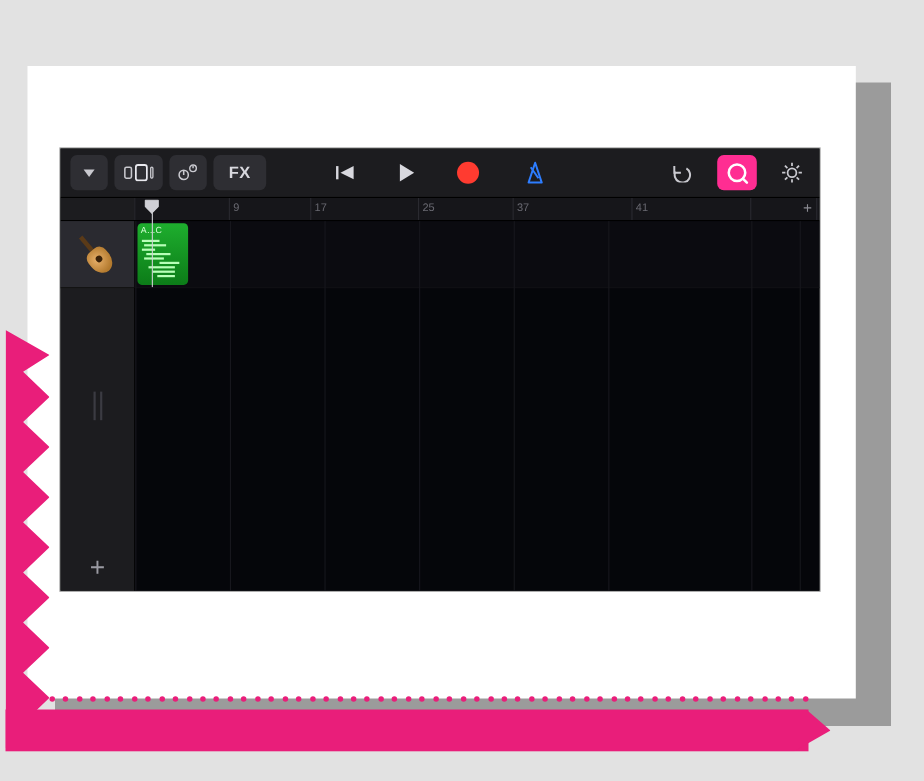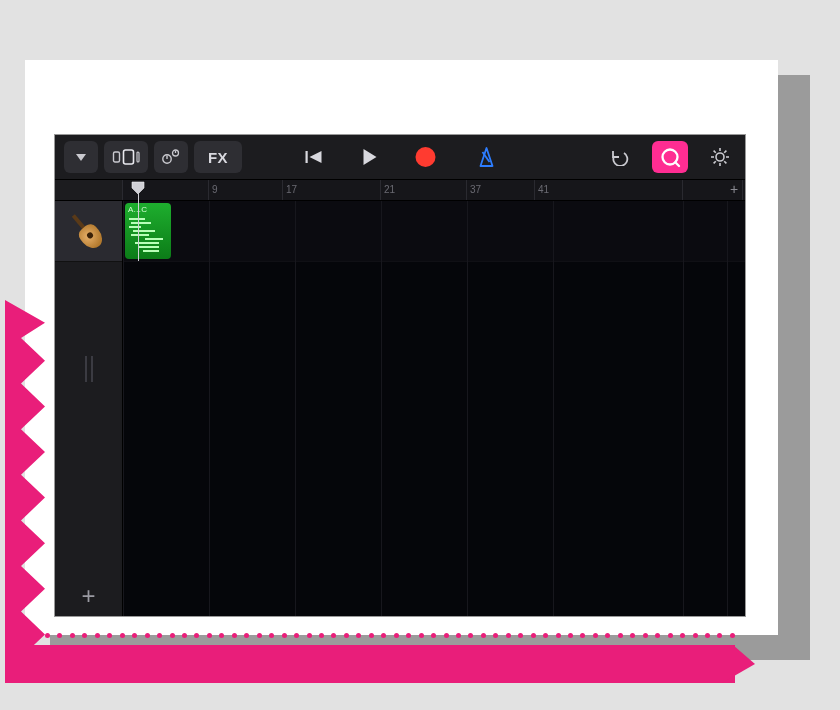--- a/index.html
+++ b/index.html
@@ -86,21 +86,21 @@
     clip-path: polygon(0 0, 60% 0, 100% 50%, 40% 100%, 0 100%);
     z-index: 5;
   }
 
   
   .app {
     position: absolute;
     top: 135px;
     left: 55px;
     width: 690px;
-    height: 481px;
+    height: 402px;
     background: #05060a;
     box-shadow: 0 0 0 1px rgba(0,0,0,.4);
     z-index: 20;
     overflow: hidden;
   }
   .toolbar {
     height: 44px;
     width: 100%;
     background: #1c1c1f;
     display: flex;
@@ -506,23 +506,23 @@
       </div>
     </div>
 
     <div class="ruler">
       <div class="ruler-spacer"></div>
       <div class="ruler-ticks" id="rulerTicks">
         <div class="add-bar-btn">+</div>
       <div class="ruler-tick" style="left: 0px;"></div>
           <div class="ruler-tick" style="left: 86px;">9</div>
           <div class="ruler-tick" style="left: 160px;">17</div>
-          <div class="ruler-tick" style="left: 258px;">21</div>
+          <div class="ruler-tick" style="left: 258px;">25</div>
           <div class="ruler-tick" style="left: 344px;">37</div>
-          <div class="ruler-tick" style="left: 412px;">41</div>
+          <div class="ruler-tick" style="left: 452px;">41</div>
           <div class="ruler-tick" style="left: 560px;"></div>
           <div class="ruler-tick" style="left: 620px; font-style: italic;">57</div>
         </div>
     </div>
 
     <div class="tracks-area">
       <div class="track-heads">
         <div class="track-head">
           <div class="guitar">
             <div class="guitar-neck"></div>

